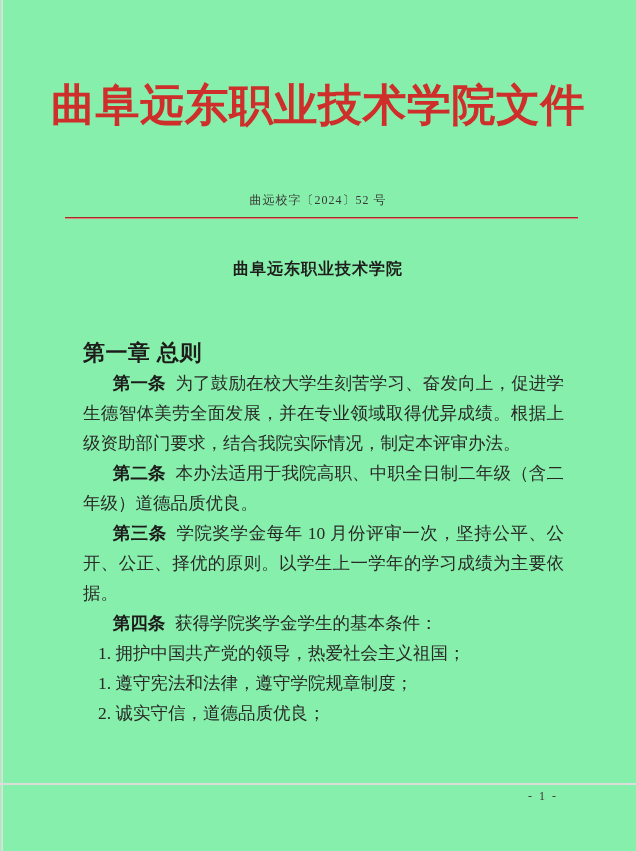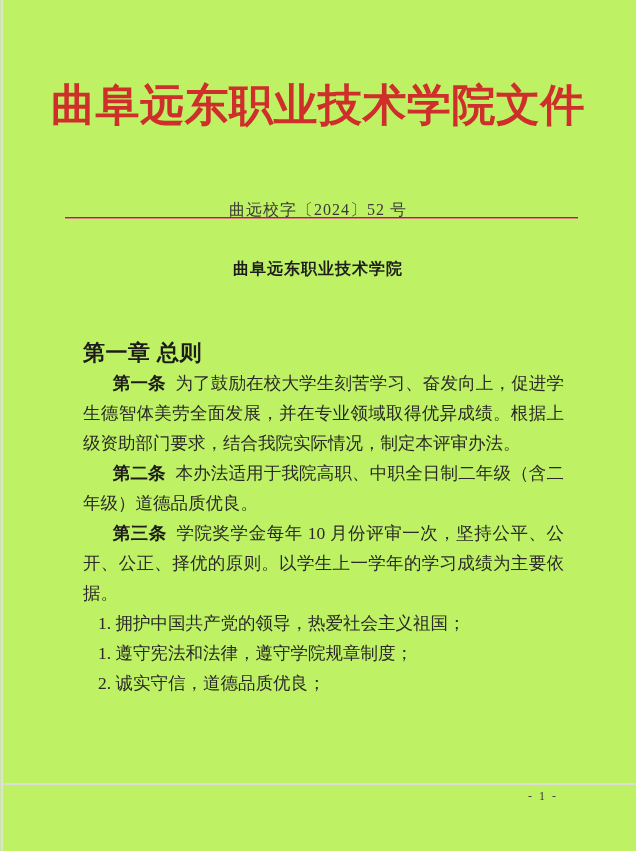--- a/index.html
+++ b/index.html
@@ -6,21 +6,21 @@
   html, body { width: 636px; height: 851px; }
   body {
     background: #ffffff;
     font-family: "Liberation Serif", "DejaVu Serif", serif;
     color: #262524;
   }
   .page {
     position: relative;
     width: 636px;
     height: 851px;
-    background: #bef264;
+    background: #86efac;
     overflow: hidden;
   }
   
   .scan-edge-left {
     position: absolute;
     left: 0; top: 0;
     width: 3px; height: 100%;
     background: linear-gradient(to right, #ccd6c8, #eef0ea);
     opacity: 0.7;
   }
@@ -41,24 +41,23 @@
     letter-spacing: 0.5px;
     color: #ce2f2b;
     font-family: "Liberation Serif", "DejaVu Serif", serif;
     white-space: nowrap;
   }
   .doc-number {
     position: absolute;
     top: 192px;
     left: 0; right: 0;
     text-align: center;
-    font-size: 16px;
+    font-size: 12px;
     color: #3a3836;
     letter-spacing: 1px;
-    margin-top: 8px;
   }
   .red-rule {
     position: absolute;
     top: 217px;
     left: 65px;
     width: 513px;
     height: 2px;
     background: #a92c24;
     border-bottom: 1px solid #d8837e;
   }
@@ -136,20 +135,21 @@
 
     <p class="chapter">第一章 总则</p>
 
     <p class="article"><span class="label">第一条</span><span>为了鼓励在校大学生刻苦学习、奋发向上，促进学生德智体美劳全面发展，并在专业领域取得优异成绩。根据上级资助部门要求，结合我院实际情况，制定本评审办法。</span></p>
 
     <p class="article"><span class="label">第二条</span><span>本办法适用于我院高职、中职全日制二年级（含二年级）道德品质优良。</span></p>
 
     <p class="article"><span class="label">第三条</span><span>学院奖学金每年 10 月份评审一次，坚持公平、公开、公正、择优的原则。以学生上一学年的学习成绩为主要依据。</span></p>
 
 
+    <p class="article"><span class="label">第四条</span><span>获得学院奖学金学生的基本条件：</span></p>
 
     <p class="item">1. 拥护中国共产党的领导，热爱社会主义祖国；</p>
     <p class="item">1. 遵守宪法和法律，遵守学院规章制度；</p>
     <p class="item">2. 诚实守信，道德品质优良；</p>
 
   </div>
 
   <div class="scan-line-bottom"></div>
 
   <div class="page-number">- 1 -</div>

